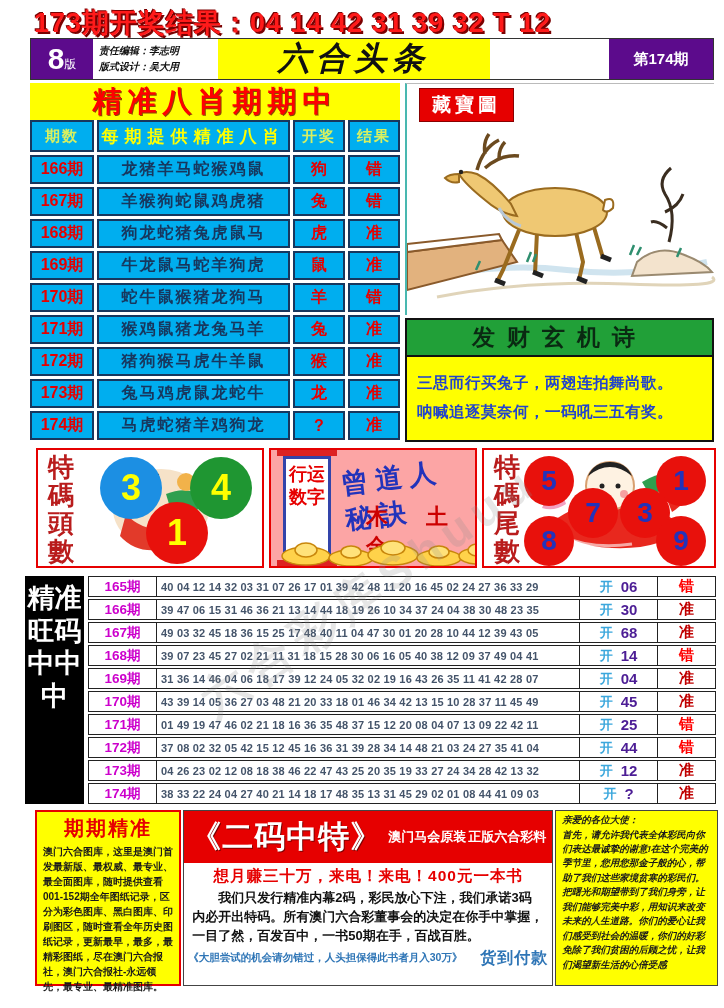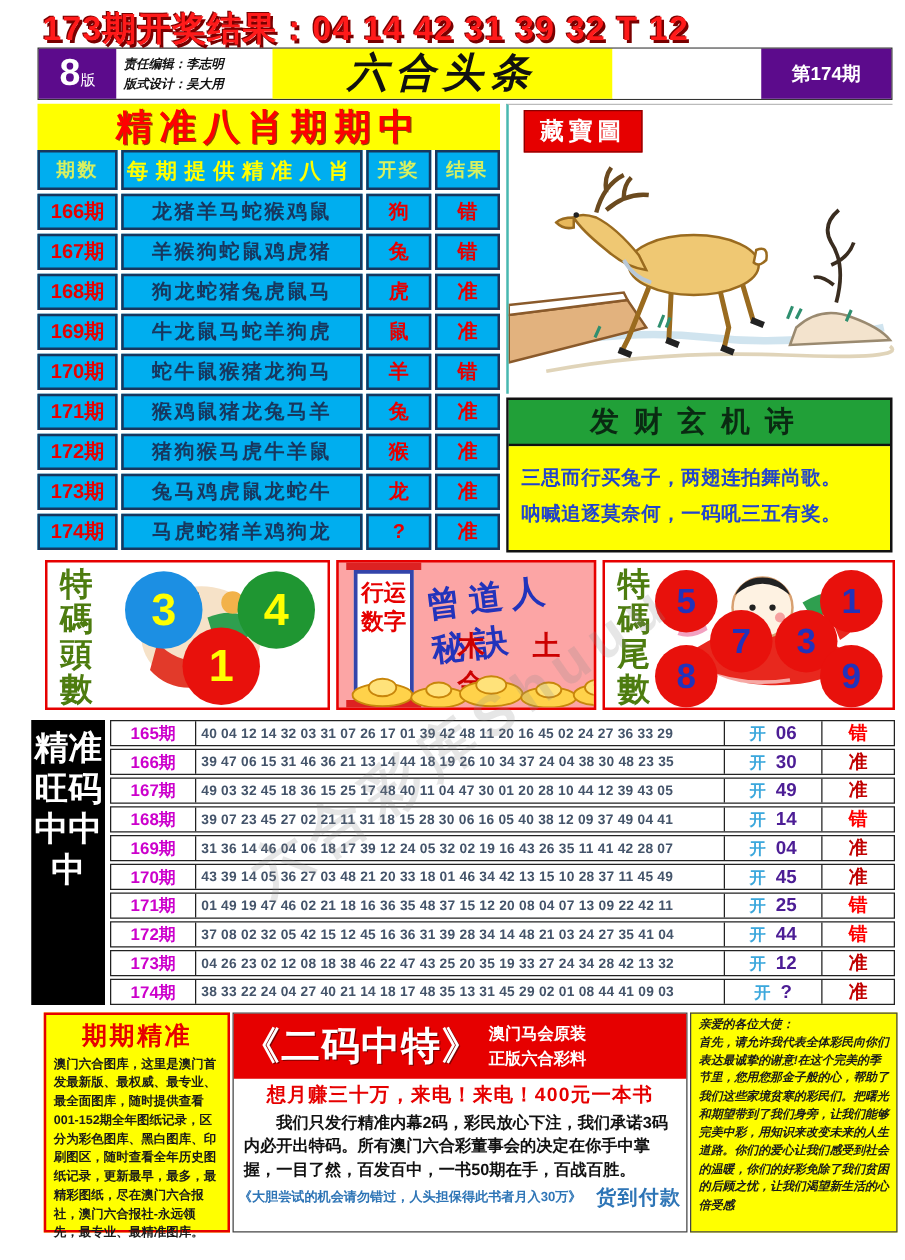--- a/index.html
+++ b/index.html
@@ -52,21 +52,21 @@
   .poem-title span { color:#073; color:#0a2a12; font-weight:900; font-size:23px; letter-spacing:12px; }
   .poem-body { background:#ffff00; padding:12px 8px 14px 10px; }
   .poem-body div { color:#2244cc; font-weight:700; font-size:15.5px; line-height:1.85; letter-spacing:0.5px; }
 
   
   .mid-band { display:flex; margin:6px 8px 0 36px; gap:5px; height:120px; }
   .mid-box { border:2px solid #e60000; position:relative; overflow:hidden; background:#fff; }
   .head-box { width:228px; }
   .tail-box { width:234px; }
   .lucky-box { flex:1; background:#fca5a5; border:2px solid #e60000; position:relative; overflow:hidden; }
-  .v-label { position:absolute; left:8px; top:4px; width:30px; font-size:26px; line-height:1.07; font-weight:900; color:#4d7c0f;
+  .v-label { position:absolute; left:8px; top:4px; width:30px; font-size:26px; line-height:1.07; font-weight:900; color:#b91c1c;
     word-break:break-all; text-align:center; }
   .num-circle { position:absolute; border-radius:50%; display:flex; align-items:center; justify-content:center; }
   .num-circle.big { width:62px; height:62px; }
   .num-circle.small { width:50px; height:50px; }
   .num-circle span { font-weight:900; }
   .head-box .num-circle span { color:#ffff00; font-size:36px; }
   .tail-box .num-circle span { color:#2233bb; font-size:28px; }
 
   .scroll { position:absolute; left:12px; top:6px; width:48px; height:104px; background:#fff; border:3px solid #3344aa; }
   .scroll:before, .scroll:after { content:""; position:absolute; left:-9px; right:-9px; height:7px; background:#d22; }
@@ -91,21 +91,21 @@
   .res-cuo { color:#ff0000; } .res-zhun { color:#c00000; }
 
   
   .bottom-band { display:flex; margin:6px 6px 0 35px; height:176px; gap:2px; }
   .bl-box { width:149px; background:#ffff00; border:2px solid #e60000; padding:3px 6px; }
   .bl-box h3 { color:#e60000; font-size:20px; font-weight:900; text-align:center; letter-spacing:2px; margin-bottom:2px; }
   .bl-box p { font-size:10px; font-weight:700; color:#1a1a1a; line-height:1.5; }
   .bm-box { flex:1; background:#fff; border:1px solid #444; display:flex; flex-direction:column; }
   .bm-banner { background:#e60000; height:52px; display:flex; align-items:center; padding:0 6px; gap:6px; }
   .bm-banner .bt { color:#fff; font-weight:900; font-size:31px; letter-spacing:1px; white-space:nowrap; text-shadow:1px 1px 0 #7a0000; }
-  .bm-banner .br-lines { display:flex; flex-direction:column; gap:2px; }
+  .bm-banner .br-lines { display:flex; flex-direction:row; gap:2px; }
   .bm-banner .br-lines div { color:#fff; font-weight:700; font-size:13px; white-space:nowrap; }
   .bm-redline { color:#e60000; font-weight:900; font-size:15.5px; text-align:center; padding:3px 2px 1px; letter-spacing:1px; }
   .bm-body { padding:1px 8px; font-size:13px; font-weight:700; color:#111; line-height:1.45; text-indent:2em; }
   .bm-blue { padding:1px 4px; display:flex; align-items:center; justify-content:space-between; }
   .bm-blue .note { color:#2e75b6; font-weight:800; font-size:10.5px; }
   .bm-blue .cod { color:#2e75b6; font-weight:900; font-size:16px; letter-spacing:1px; }
   .br-box { width:166px; background:#ffff00; border:1px solid #444; padding:2px 6px; }
   .br-box h3 { color:#e60000; font-size:22px; font-weight:900; text-align:center; letter-spacing:3px; }
   .br-box .salute { font-size:9.5px; font-weight:800; color:#1a1a1a; line-height:1.5; font-style:italic; }
   .br-box p { font-size:9.5px; font-weight:800; color:#1a1a1a; line-height:1.52; font-style:italic; }
@@ -423,21 +423,21 @@
             <span class="k">开</span>
             <span class="d">30</span>
           </div>
         <div class="wres res-zhun">准</div>
       </div>
       <div class="wrow">
         <div class="wperiod">167期</div>
         <div class="wnums">49 03 32 45 18 36 15 25 17 48 40 11 04 47 30 01 20 28 10 44 12 39 43 05</div>
         <div class="wkai">
             <span class="k">开</span>
-            <span class="d">49</span>
+            <span class="d">68</span>
           </div>
         <div class="wres res-zhun">准</div>
       </div>
       <div class="wrow">
         <div class="wperiod">168期</div>
         <div class="wnums">39 07 23 45 27 02 21 11 31 18 15 28 30 06 16 05 40 38 12 09 37 49 04 41</div>
         <div class="wkai">
             <span class="k">开</span>
             <span class="d">14</span>
           </div>

